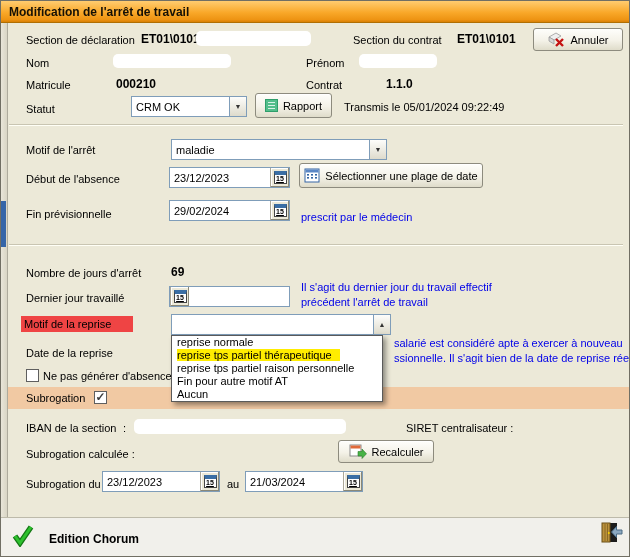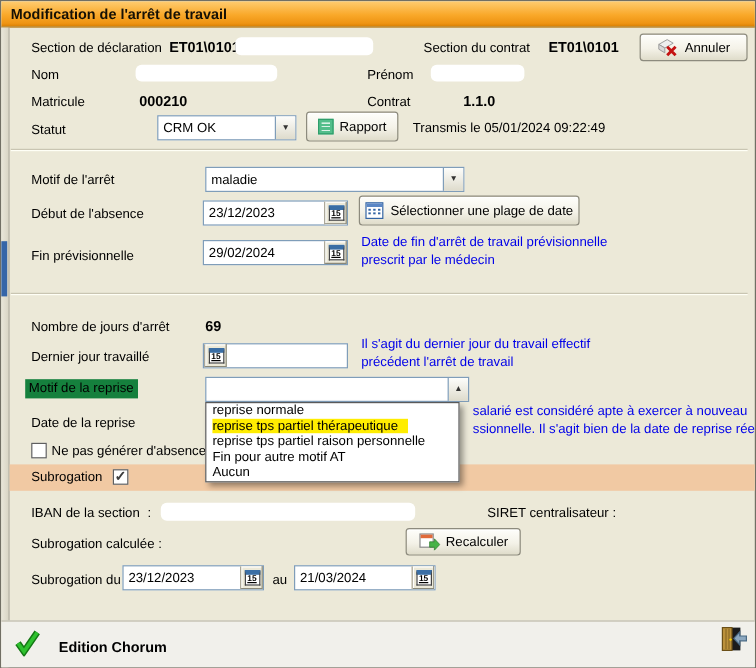--- a/index.html
+++ b/index.html
@@ -33,21 +33,21 @@
     border:1px solid #7F9DB9; font-size:11px; }
   .datebox .val { flex:1; display:flex; align-items:center; padding-left:4px; white-space:nowrap; }
   .calbtn { width:19px; display:flex; align-items:center; justify-content:center;
     background:#ECE9D8; border-left:1px solid #ACA899;
     box-shadow:inset -1px -1px 0 #8a8878, inset 1px 1px 0 #fff; }
   .calglyph { width:13px; height:13px; background:#fff; border:1px solid #444;
     border-top:4px solid #3A6EA5; font-size:7px; font-weight:bold; line-height:8px;
     text-align:center; text-decoration:underline; }
   .cb { position:absolute; width:13px; height:13px; background:#fff; border:1px solid #5f5f5f;
     font-size:12px; line-height:11px; text-align:center; color:#3c3c3c; font-weight:bold; }
-  .hl-label { position:absolute; background:#15803d; padding:2px 4px 2px 3px;
+  .hl-label { position:absolute; background:#ef4444; padding:2px 22px 2px 3px;
     font-size:11px; white-space:nowrap; }
   .salmon { position:absolute; left:7px; top:386px; width:623px; height:22px; background:#F1C9A3; }
   .dlist { position:absolute; left:170px; top:334px; width:212px; background:#fff;
     border:1px solid #5a5a5a; box-shadow:3px 3px 5px rgba(0,0,0,.40); z-index:50; }
   .opt { font-size:11px; height:13px; line-height:13px; padding-left:5px; white-space:nowrap; }
   .opt .hl { background:#FFED00; padding-right:8px; }
   .footer { position:absolute; left:0; top:516px; width:630px; height:41px;
     background:#F1F0EB; border-top:1px solid #BDBAAA; }
   .ic { display:inline-flex; align-items:center; justify-content:center; }
   .rapport-ic { width:13px; height:13px; background:#53BE8B; border:1px solid #2F9E6B; position:relative; }
@@ -136,21 +136,20 @@
     <span>Sélectionner une plage de date</span>
   </div>
 
   <span class="t" style="left:25px;top:207px">Fin prévisionnelle</span>
   <div class="datebox" style="left:168px;top:199px;width:121px;height:21px">
     <span class="val">29/02/2024</span>
     <span class="calbtn">
         <span class="calglyph">15</span>
       </span>
   </div>
-  <span class="t blue" style="left:300px;top:195px">Date de fin d'arrêt de travail prévisionnelle</span>
   <span class="t blue" style="left:300px;top:210px">prescrit par le médecin</span>
 
   <div class="sep" style="top:243px"></div>
 
   <span class="t" style="left:25px;top:266px">Nombre de jours d'arrêt</span>
   <span class="t b" style="left:170px;top:265px">69</span>
 
   <span class="t" style="left:25px;top:291px">Dernier jour travaillé</span>
   <div class="datebox" style="left:168px;top:285px;width:121px;height:21px">
     <span class="calbtn">

